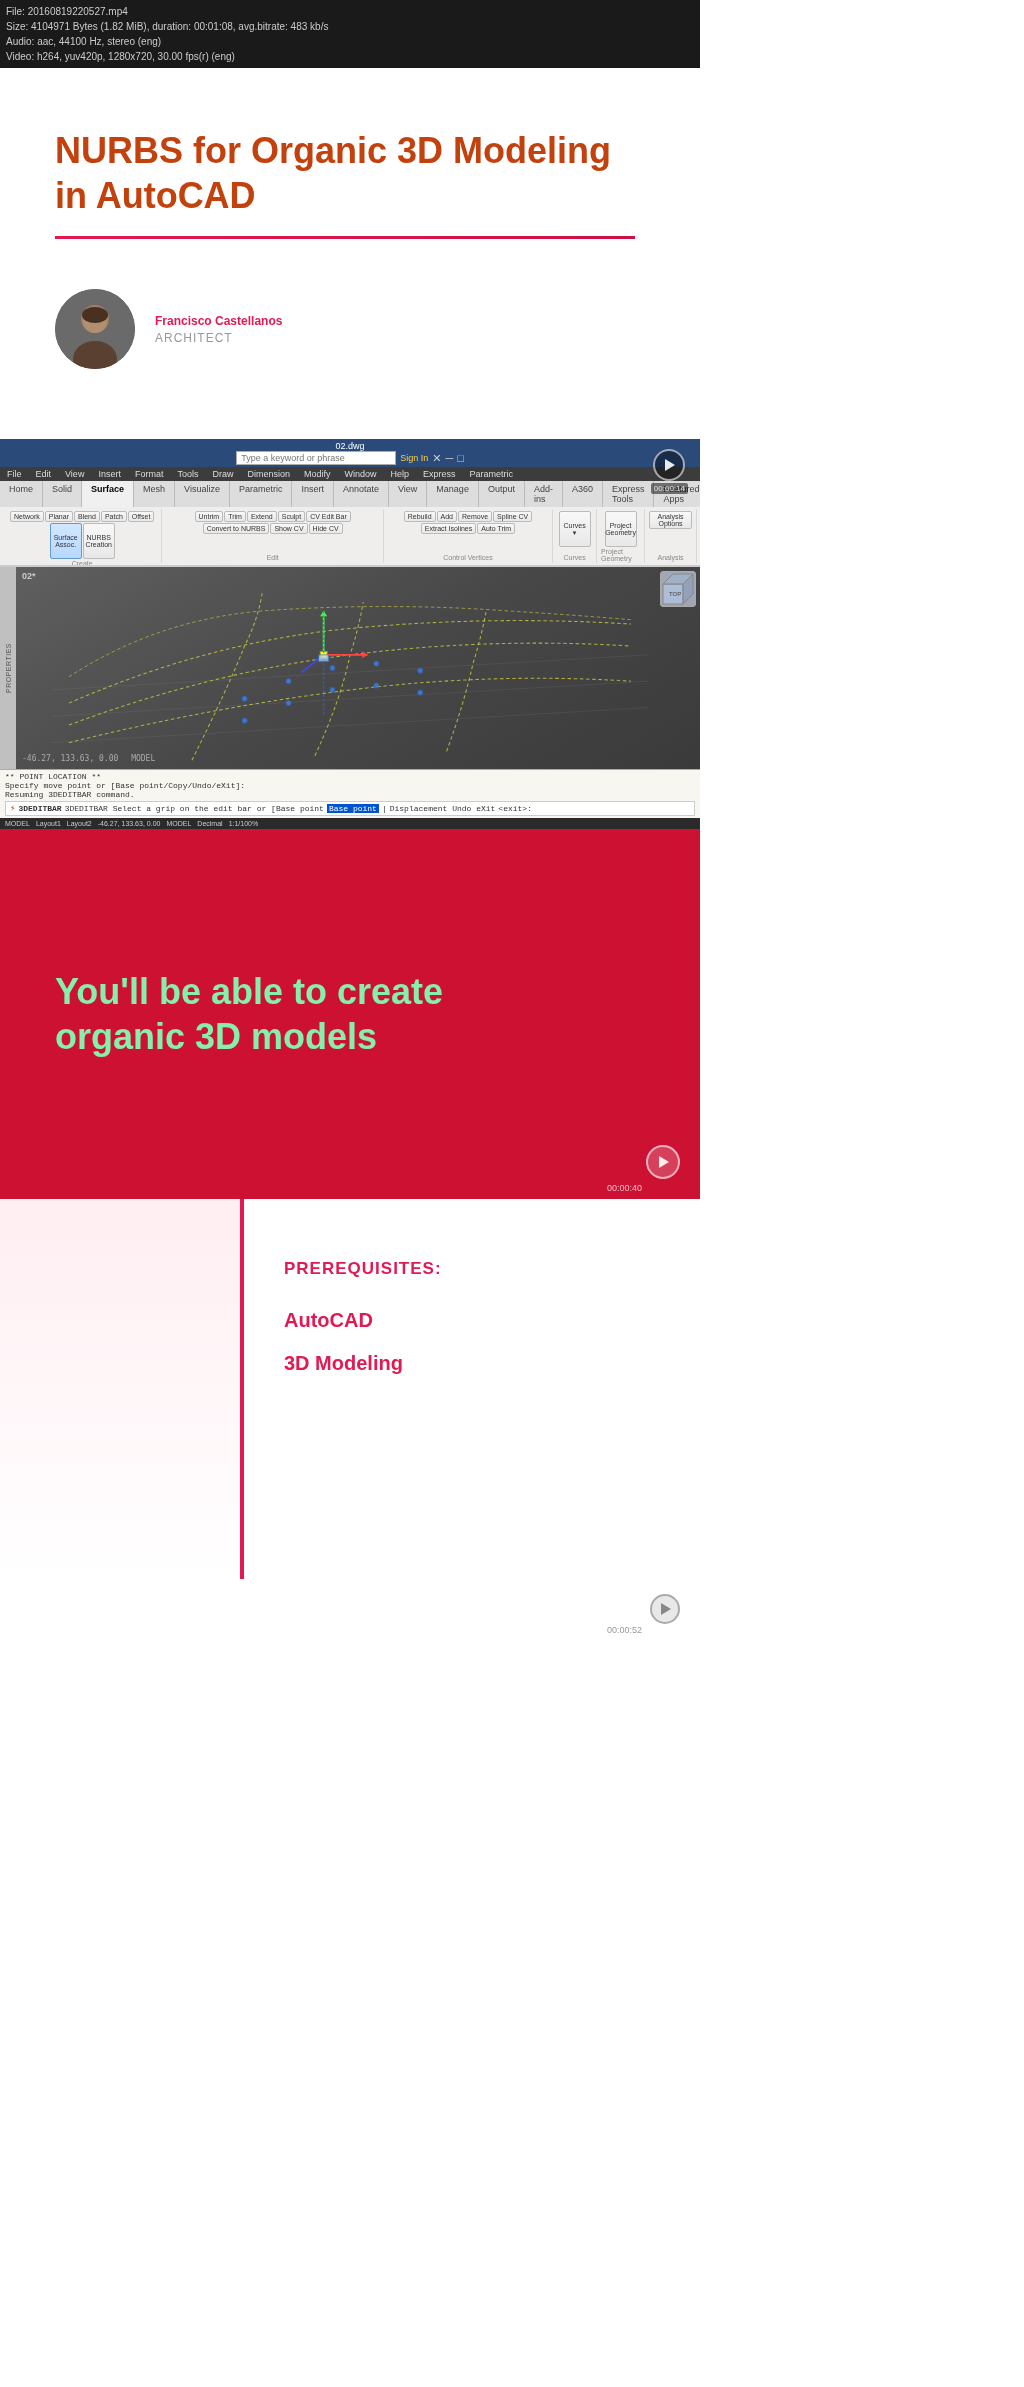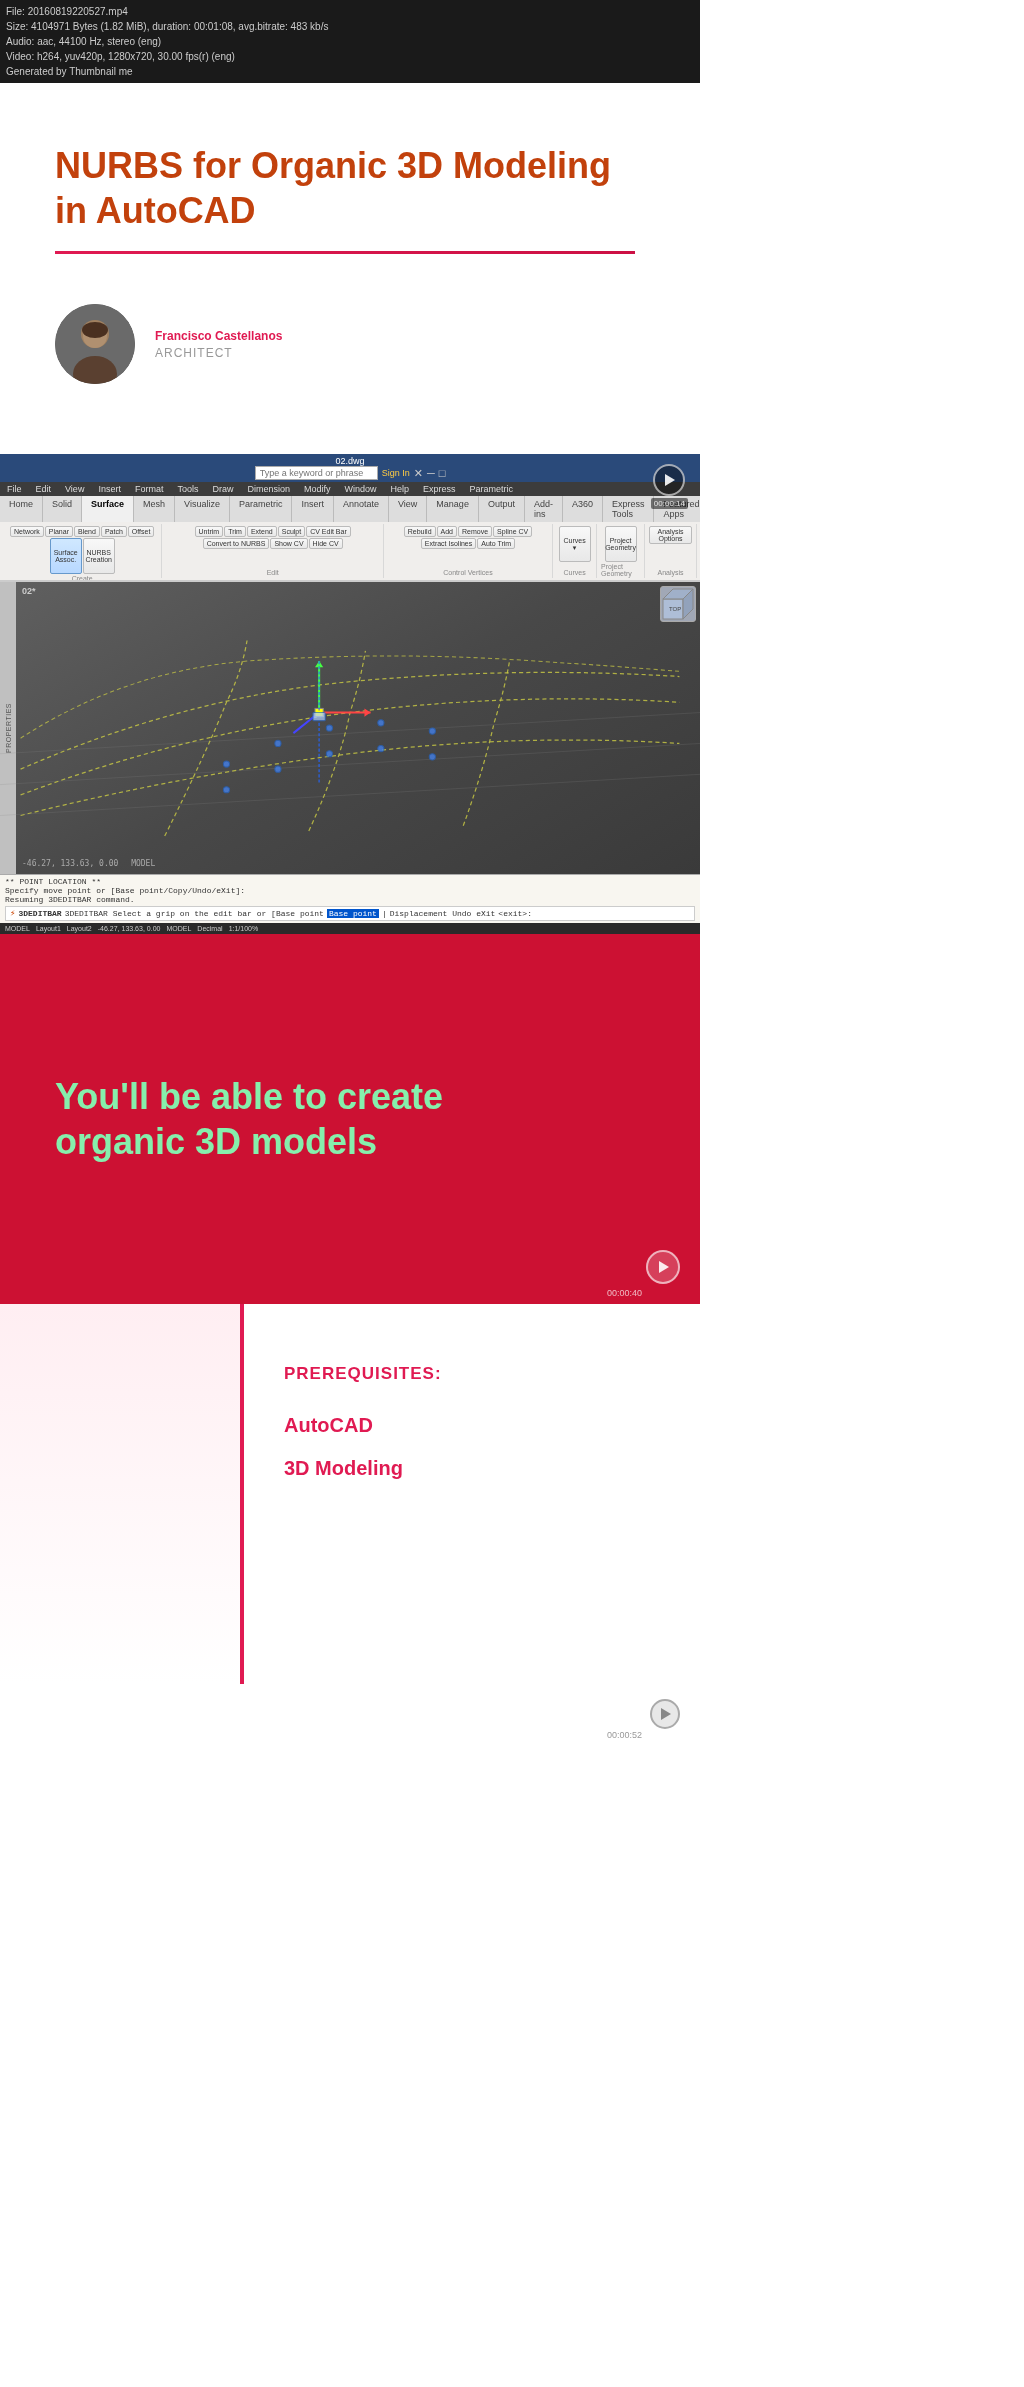--- a/index.html
+++ b/index.html
@@ -339,21 +339,21 @@
     }
     .ac-group-name {
       font-size: 7px;
       color: #888;
       margin-top: auto;
       padding-top: 1px;
     }
 
     .ac-viewport {
       background: linear-gradient(150deg, #606060 0%, #484848 50%, #3a3a3a 100%);
-      height: 292px;
+      height: 202px;
       position: relative;
       overflow: hidden;
     }
     .ac-cmd-area {
       background: #f8f6f0;
       border-top: 1px solid #aaa;
       padding: 2px 5px;
       font-family: Liberation Mono, monospace;
       font-size: 8px;
       color: #333;
@@ -439,21 +439,20 @@
     }
   </style>
 </head>
 <body>
 
 <div class="meta-bar">
   <div>File: 20160819220527.mp4</div>
   <div>Size: 4104971 Bytes (1.82 MiB), duration: 00:01:08, avg.bitrate: 483 kb/s</div>
   <div>Audio: aac, 44100 Hz, stereo (eng)</div>
   <div>Video: h264, yuv420p, 1280x720, 30.00 fps(r) (eng)</div>
-  <div>Generated by Thumbnail me</div>
 </div>
 
 <div class="header-section">
   <h1 class="course-title">NURBS for Organic 3D Modeling in AutoCAD</h1>
   <div class="title-divider"></div>
 
   <div class="author-section">
     <div class="author-avatar">
       <div class="avatar-placeholder">
         <svg width="80" height="80" viewBox="0 0 80 80">
@@ -478,21 +477,21 @@
       <div class="video-play-triangle"></div>
     </div>
     <div class="video-ts">00:00:14</div>
   </div>
 
   <div class="ac-wrapper">
 
     <div class="autocad-titlebar">
       <span>02.dwg</span>
       <div style="display:flex;gap:4px;align-items:center;">
-        <input style="font-size: 9px; padding: 1px 4px; width: 123px; border: 1px solid rgb(170, 170, 170);" type="text" placeholder="Type a keyword or phrase">
+        <input style="font-size: 9px; padding: 1px 4px; width: 160px; border: 1px solid rgb(170, 170, 170);" type="text" placeholder="Type a keyword or phrase">
         <span style="color:#ffcc44;font-size:9px;">Sign In</span>
         <span style="color:#ccc;font-size:11px;cursor:pointer;">✕</span>
         <span style="color:#ccc;font-size:11px;cursor:pointer;">─</span>
         <span style="color:#ccc;font-size:11px;cursor:pointer;">□</span>
       </div>
     </div>
 
     <div class="autocad-menubar">
       <span class="menu-item">File</span>
       <span class="menu-item">Edit</span>

